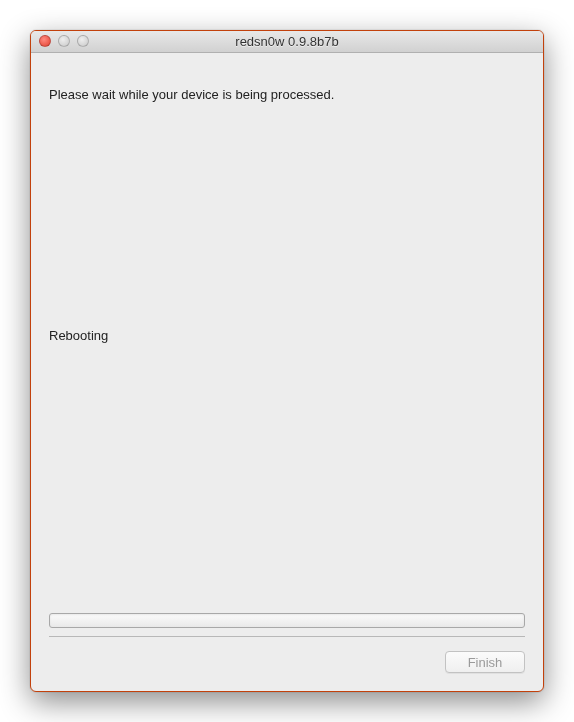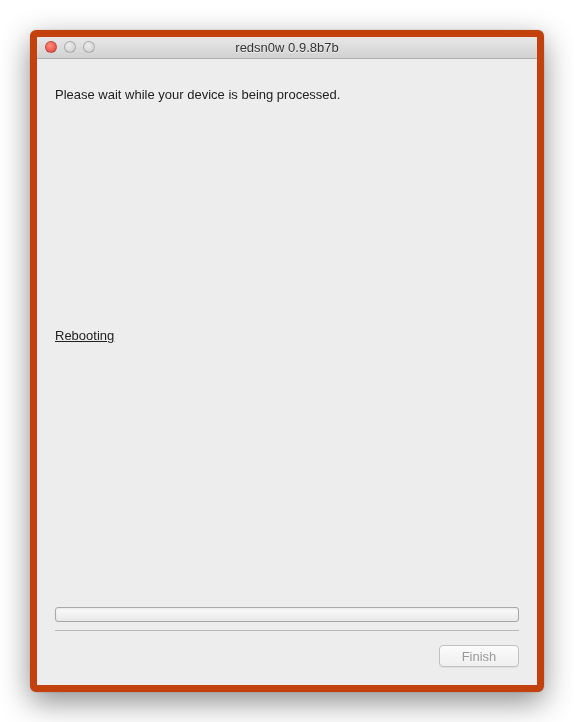--- a/index.html
+++ b/index.html
@@ -8,21 +8,21 @@
       background: #fff;
       width: 574px;
       height: 722px;
       position: relative;
       padding: 30px;
     }
     .window {
       width: 514px;
       height: 662px;
       background: #ededed;
-      border: 7px solid #c2410c;
+      border: 1px solid #c2410c;
       border-radius: 6px;
       box-shadow: 0 10px 30px rgba(0,0,0,0.45), 0 0 0 1px rgba(0,0,0,0.05);
       position: relative;
       display: flex;
       flex-direction: column;
       overflow: hidden;
     }
     .titlebar {
       height: 22px;
       background: linear-gradient(#e8e8e8, #d1d1d1);
@@ -56,25 +56,24 @@
     }
     .content {
       flex: 1;
       padding: 16px 18px 0 18px;
       display: flex;
       flex-direction: column;
       font-size: 13px;
       color: #222;
     }
     .instruction {
-      margin-top: 12px;
+      margin-top: 18px;
     }
     .status {
       margin-top: 226px;
-      text-decoration: underline;
     }
     .spacer { flex: 1; }
     .progress {
       height: 15px;
       background: linear-gradient(#fbfbfb, #e9e9e9);
       border: 1px solid #a8a8a8;
       border-radius: 3px;
       box-shadow: inset 0 1px 2px rgba(0,0,0,0.08);
       margin-bottom: 8px;
     }

